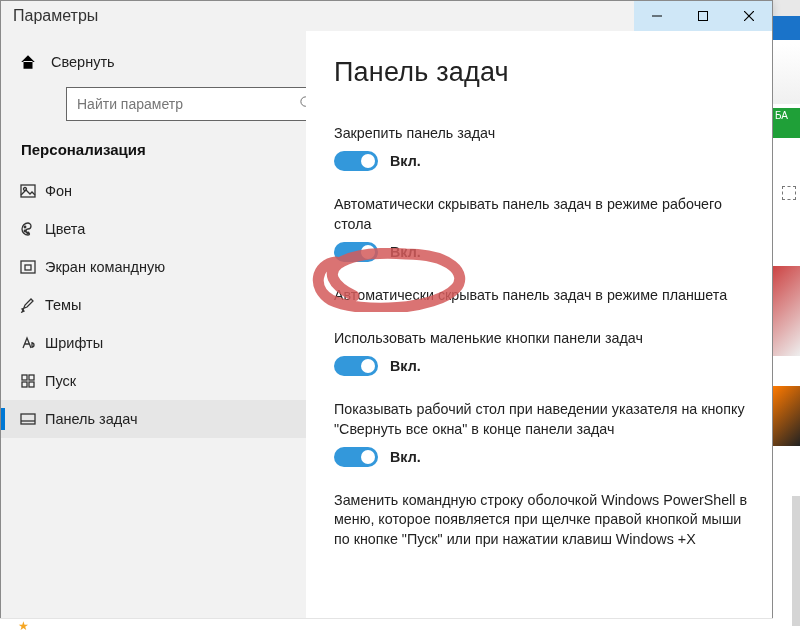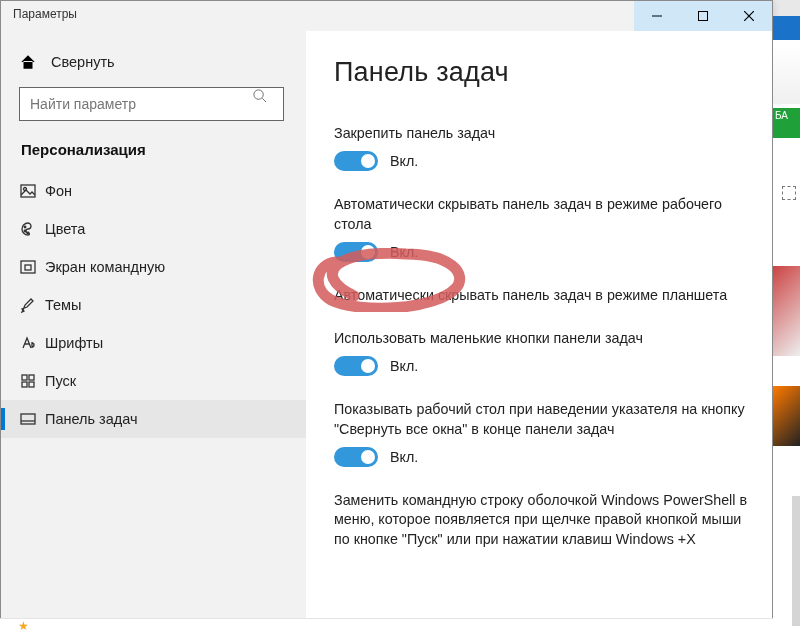--- a/index.html
+++ b/index.html
@@ -6,60 +6,60 @@
   html, body { width: 800px; height: 633px; overflow: hidden; font-family: "Segoe UI", Tahoma, sans-serif; background: #e8e8e8; }
 
   .window {
     position: absolute; left: 0; top: 0; width: 773px; height: 620px;
     background: #ffffff; border: 1px solid #8a8a8a; display: flex; flex-direction: column;
     box-shadow: 0 2px 8px rgba(0,0,0,0.15);
   }
 
   
   .titlebar { height: 30px; display: flex; align-items: stretch; background: #f2f2f2; border-bottom: 0; }
-  .titlebar .title { flex: 1; padding: 6px 12px 0 12px; font-size: 12px; color: #333; }
+  .titlebar .title { flex: 1; padding: 6px 12px 0 12px; font-size: 16px; color: #333; }
   .ctrl-group { display: flex; }
   .ctrl { width: 46px; display: flex; align-items: center; justify-content: center; color: #000; }
   .ctrl svg { width: 10px; height: 10px; stroke: #000; stroke-width: 1; fill: none; }
   .ctrl.min { background: #cfe7f7; }
   .ctrl.max { background: #cfe7f7; }
   .ctrl.close { background: #cfe7f7; }
   .ctrl.close svg { stroke-width: 1.2; }
 
   .body { flex: 1; display: flex; min-height: 0; }
 
   
   .sidebar { width: 305px; background: #f2f2f2; padding: 12px 0 0 0; overflow: hidden; }
   .home-row { display: flex; align-items: center; gap: 14px; padding: 10px 18px; font-size: 14.5px; color: #222; }
   .home-row .icon { width: 18px; display: flex; justify-content: center; }
 
   .search-wrap { padding: 6px 18px 16px 18px; }
   .search {
     width: 265px; height: 34px; border: 1px solid #666; background: #fff;
-    display: flex; padding: 0 16px 0 10px; font-size: 14px; color: #767676;
+    display: flex; align-items: center; padding: 0 16px 0 10px; font-size: 14px; color: #767676; margin-left: 47px;
   }
   .search input { flex:1; border:0; outline:0; font-size:14px; color:#222; background:transparent; }
   .search input::placeholder { color:#767676; }
   .search .sicon svg { width:15px; height:15px; stroke:#666; fill:none; }
 
   .cat-title { padding: 4px 20px 14px 20px; font-size: 15px; font-weight: 600; color: #111; }
 
   .nav { display: flex; flex-direction: column; }
   .nav-item { display: flex; align-items: center; gap: 8px; padding: 11px 18px; font-size: 14.5px; color: #222; position: relative; }
   .nav-item .icon { width: 18px; display:flex; justify-content:center; color:#444; }
   .nav-item.active::before { content: ""; position: absolute; left: 0; top: 8px; bottom: 8px; width: 4px; background: #0078d4; }
   .nav-item.active { background: #e6e6e6; }
   .nav-item svg { width:16px; height:16px; stroke:#333; fill:none; stroke-width:1.3; }
 
   
   .content { flex: 1; padding: 26px 20px 0 28px; overflow: hidden; color: #222; }
   .page-title { font-size: 27px; font-weight: 400; margin-bottom: 36px; letter-spacing: 0.2px; }
   .setting { margin-bottom: 24px; }
   .setting .label { font-size: 14.3px; line-height: 1.35; color: #222; margin-bottom: 8px; max-width: 420px; }
-  .toggle-row { display: flex; align-items: center; gap: 12px; }
+  .toggle-row { display: flex; align-items: center; gap: 12px; font-weight: bold; }
   .toggle {
     width: 44px; height: 20px; border-radius: 10px; position: relative;
   }
   .toggle.on { background: #3398db; border: 0; }
   .toggle.on .knob { position:absolute; right:3px; top:3px; width:14px; height:14px; border-radius:50%; background:#fff; }
   .toggle.off { background:#fff; border:2px solid #333; }
   .toggle.off .knob { position:absolute; left:2px; top:2px; width:12px; height:12px; border-radius:50%; background:#333; }
   .state { font-size: 14.3px; }
 
   

